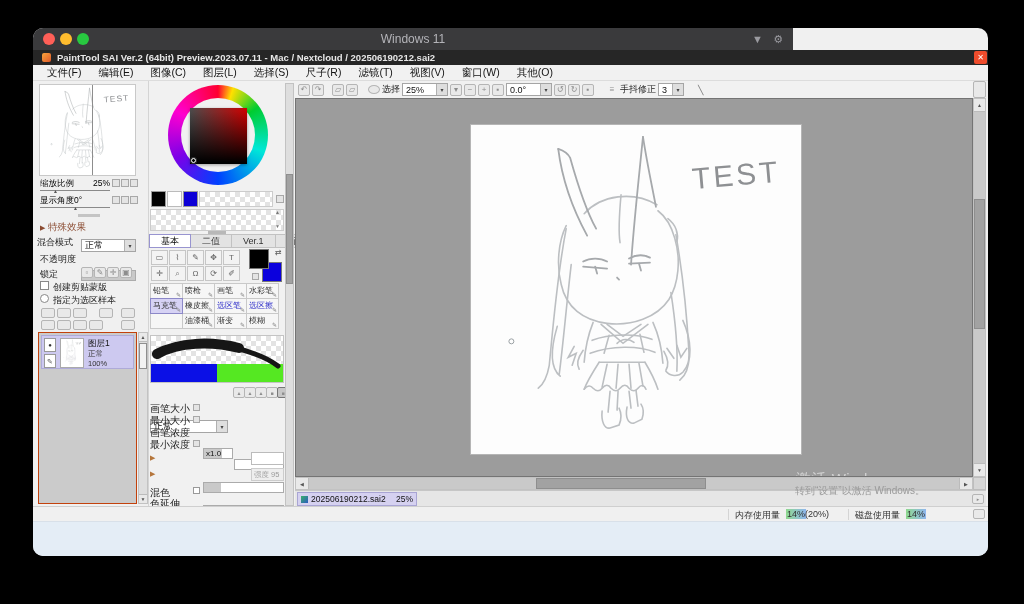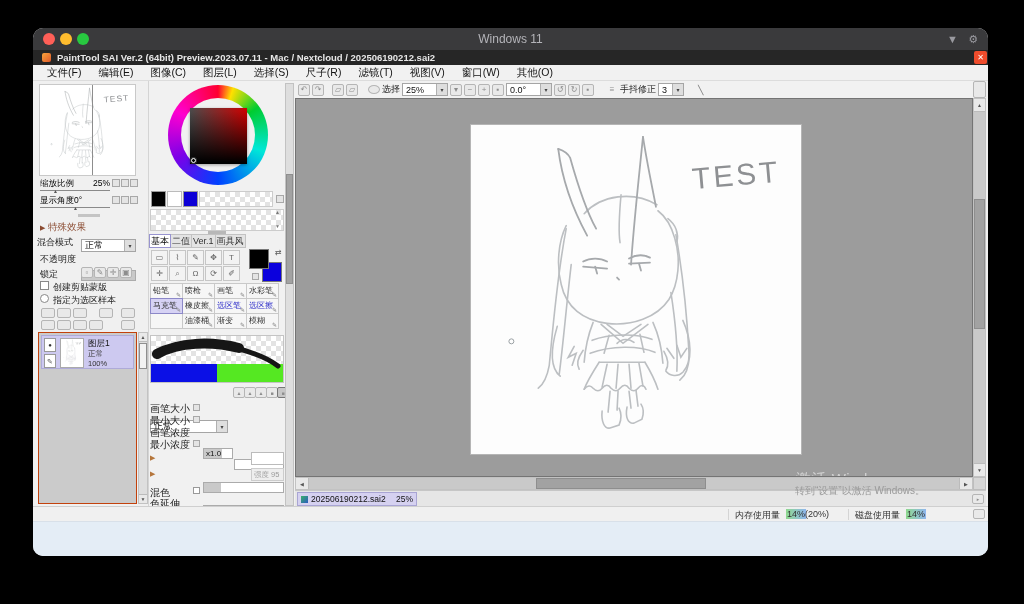--- a/index.html
+++ b/index.html
@@ -1,21 +1,21 @@
 <!DOCTYPE html>
 <html><head>
 <meta charset="utf-8">
 <style>
 *{box-sizing:border-box;margin:0;padding:0}
 body{margin:0;background:#000;font-family:"Liberation Sans","DejaVu Sans",sans-serif;-webkit-font-smoothing:antialiased}
 .screen{position:relative;width:1024px;height:604px;background:#000;overflow:hidden}
 .abs{position:absolute}
 .win{position:absolute;left:33px;top:28px;width:955px;height:528px;border-radius:10px;overflow:hidden;background:#f0f0f0;box-shadow:0 12px 40px rgba(0,0,0,.7)}
 
-.macbar{position:absolute;left:0;top:0;width:955px;height:22px;background:#3a3a3c}
+.macbar{position:absolute;left:0;top:0;width:760px;height:22px;background:#3a3a3c}
 .light{position:absolute;top:5px;width:12px;height:12px;border-radius:50%}
 .mac-title{position:absolute;left:0;right:0;top:0;height:22px;line-height:22px;text-align:center;color:#b4b4b9;font-size:12px}
 .macico{position:absolute;top:4px;color:#9a9aa0;font-size:11px;line-height:14px}
 
 .saibar{position:absolute;left:0;top:22px;width:955px;height:15px;background:#262626;color:#e8e8e8;font-size:9.5px}
 .menubar{position:absolute;left:0;top:37px;width:955px;height:16px;background:#f1f1f1;border-bottom:1px solid #dcdcdc;display:flex;align-items:center;padding-left:14px;gap:17px;font-size:10.5px;color:#141414}
 
 .toolbar{position:absolute;left:262px;top:53px;width:678px;height:17px;background:#f1f1f1;display:flex;align-items:center;gap:2px;padding-left:3px;font-size:9px;color:#222}
 .tb{display:inline-flex;align-items:center;justify-content:center;border:1px solid #b5b5b5;background:#e9e9e9;color:#8d8d8d;font-size:8px;border-radius:2px;height:12px;min-width:12px}
 .combo{position:relative;display:inline-flex;align-items:center;border:1px solid #a5a5a5;background:#fff;height:13px;font-size:9px;padding:0 12px 0 3px;color:#111}
@@ -24,21 +24,21 @@
 
 .panelbg{position:absolute;background:#f1f1f1}
 .sq{position:absolute;width:8px;height:8px;border:1px solid #a8a8a8;background:#e4e4e4}
 .checker{background-color:#fff;background-image:linear-gradient(45deg,#e3e3e3 25%,transparent 25%,transparent 75%,#e3e3e3 75%),linear-gradient(45deg,#e3e3e3 25%,transparent 25%,transparent 75%,#e3e3e3 75%);background-position:0 0,5px 5px;background-size:10px 10px}
 .slider{position:relative;background:#fff;border:1px solid #ababab;height:11px;font-size:8.5px;color:#111;overflow:hidden}
 .slider .fill{position:absolute;left:0;top:0;bottom:0;background:#c9c9c9}
 .slider .hatch{position:absolute;left:0;top:0;bottom:0;background:repeating-linear-gradient(90deg,#c6c6c6 0 2px,#e7e7e7 2px 4px)}
 .slider .val{position:absolute;right:2px;top:8px;line-height:10px}
 .p9{font-size:9px;color:#222;position:absolute;white-space:nowrap}
 .p8{font-size:10px;color:#222;position:absolute;white-space:nowrap}
-.tab{height:14px;padding:0 1px;font-size:9px;color:#333;border:1px solid #c2c2c2;background:#e3e3e3;display:flex;align-items:center;margin-left:-1px}
+.tab{height:14px;padding:0 11px;font-size:9px;color:#333;border:1px solid #c2c2c2;background:#e3e3e3;display:flex;align-items:center;margin-left:-1px}
 .tab.sel{background:#fff;border-color:#9894d0;color:#000;z-index:2}
 .tgl{width:17px;height:15px;border:1px solid #c6c6c6;background:#f3f3f3;color:#666;font-size:8px;display:flex;align-items:center;justify-content:center;margin-right:1px}
 .bwrap{position:absolute;display:flex;flex-wrap:wrap;width:134px}
 .bcell{position:relative;width:33px;height:16px;border:1px solid #c9c9c9;margin:-1px 0 0 -1px;background:#f6f6f6;font-size:8px;color:#333;padding:1px 0 0 2px;overflow:hidden}
 .bcell:not(.empty)::after{content:"✎";position:absolute;right:1px;bottom:0;font-size:6px;color:#888}
 .bcell.sel{background:#d6d2f4;border-color:#8c88c8;z-index:2}
 .bcell.blue{color:#2a2ac8}
 .scroll{position:absolute;background:#dedede;border:1px solid #c2c2c2}
 .thumb{position:absolute;left:0;right:0;background:#a2a2a2;border:1px solid #8e8e8e}
 .sarrow{position:absolute;left:0;right:0;height:9px;background:#e9e9e9;border-bottom:1px solid #bbb;font-size:5px;color:#555;display:flex;align-items:center;justify-content:center}

